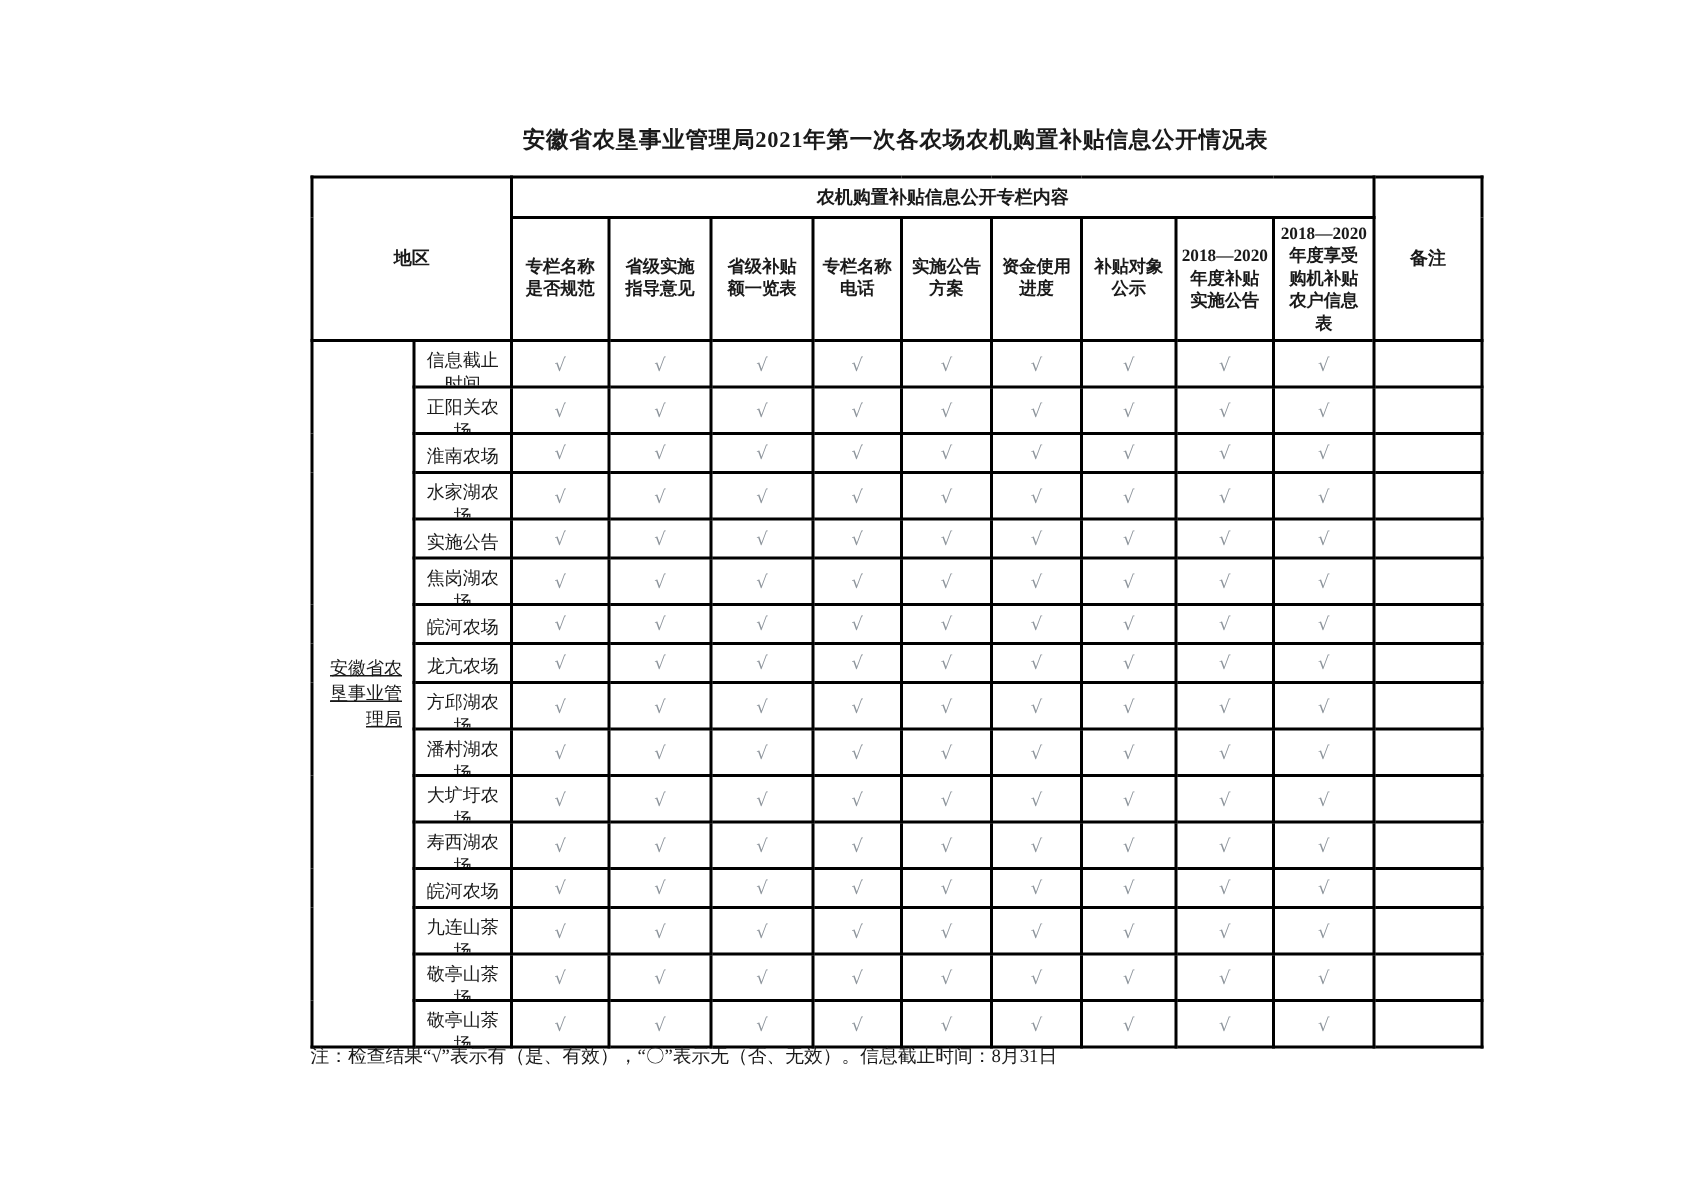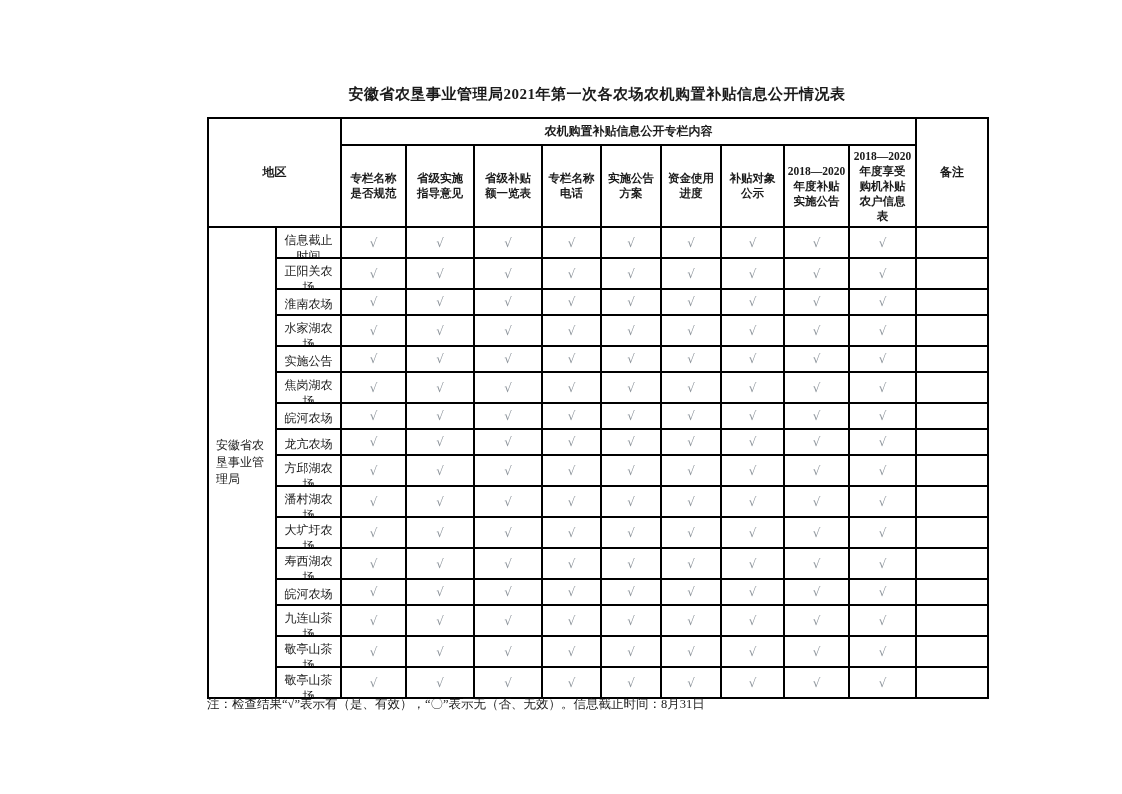--- a/index.html
+++ b/index.html
@@ -26,21 +26,21 @@
   }
   tr.group-row{height:27px;}
   tr.sub-row{height:82px;}
   th.region, th.remark-h, th.group{font-size:12px;font-weight:bold;font-family:Liberation Mono, monospace;}
   th.sub{
     font-size:11.5px;font-weight:bold;line-height:15px;
     white-space:pre-line;padding:1px 1px;
   }
   tbody tr{height:26px;}
   td.org{font-size:12px;}
-  .org-inner{width:52px;margin:0 auto;line-height:17px;text-align:left;}
+  .org-inner{width:52px;margin:0 auto;line-height:17px;text-align:right;text-decoration:underline;}
   td.farm{font-size:12px;vertical-align:top;}
   .farm-inner{
     width:52px;margin:0 auto;line-height:16px;
     max-height:25px;overflow:hidden;padding-top:4px;
     text-align:center;
   }
   td.check{font-size:12px;color:#8e959c;font-family:"DejaVu Sans","Liberation Sans",sans-serif;}
   td.remark-cell{font-size:12px;}
   .footnote{
     position:absolute;left:207px;top:696px;width:800px;

